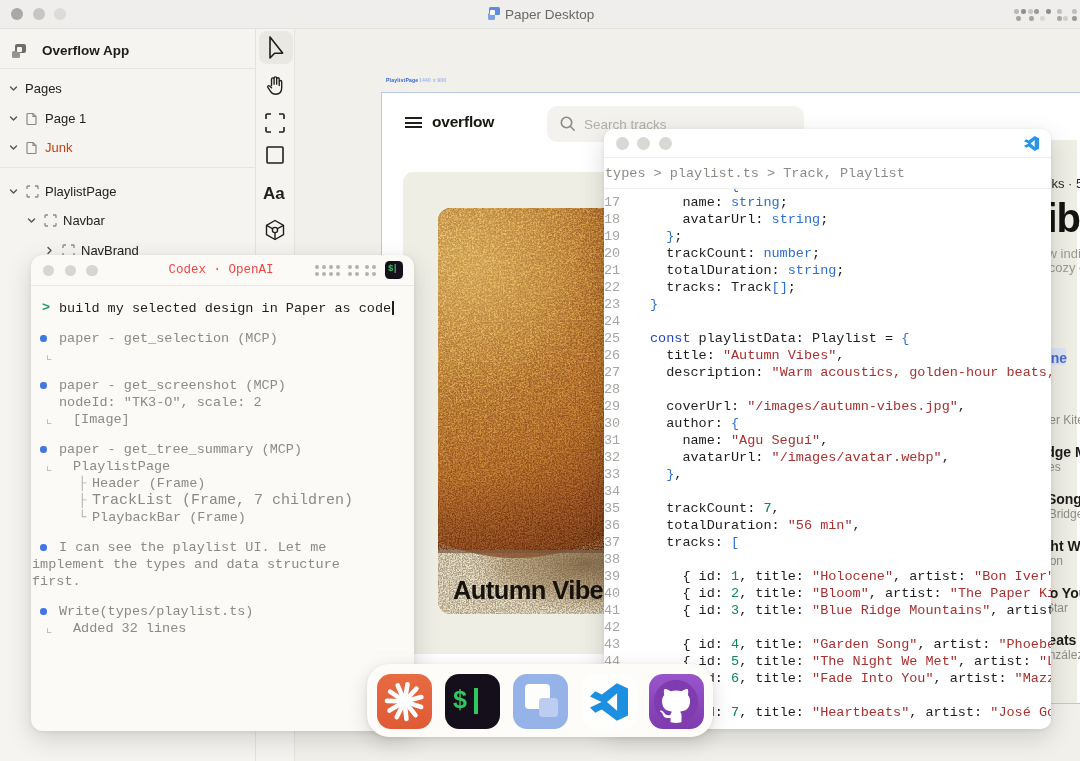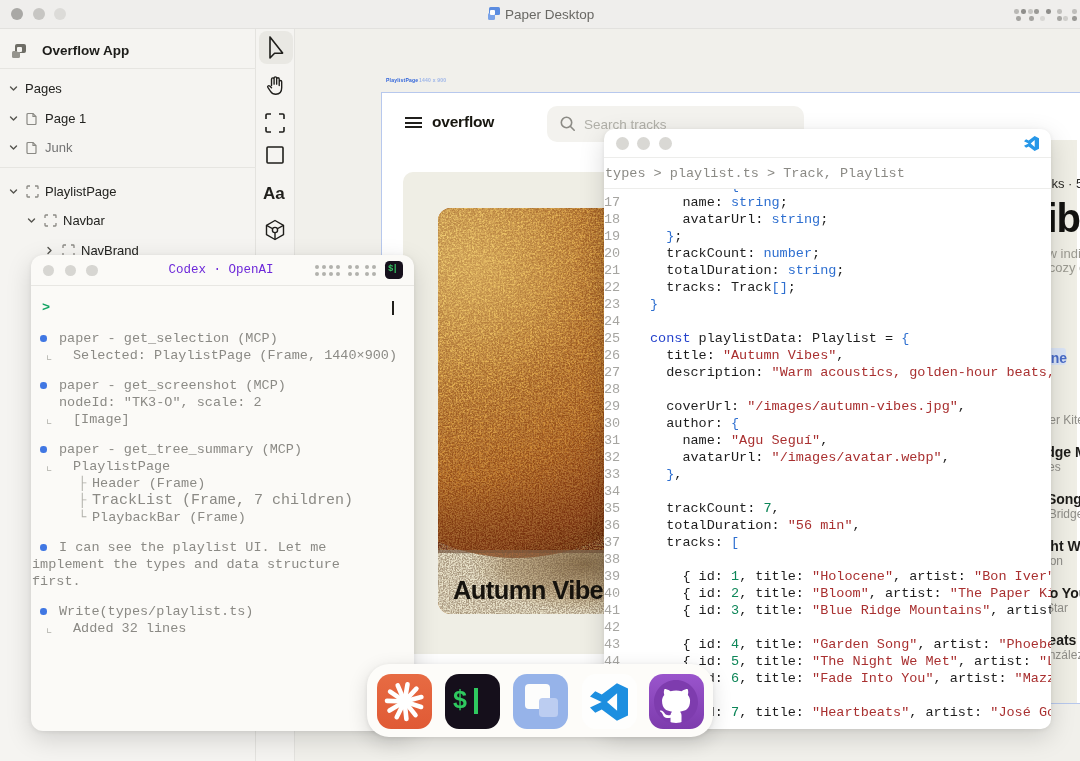--- a/index.html
+++ b/index.html
@@ -53,21 +53,21 @@
     <path d="M7 1.5 v3 h3" fill="none" stroke="#8a8984" stroke-width="1.2"></path>
   </svg>
 <div class="abs" style="left:45px;top:111px;font-size:13px;color:#232320">Page 1</div>
 <svg width="9" height="9" viewBox="0 0 9 9" style="position:absolute;left:9px;top:143px">
     <path d="M1.5 3 L4.5 6 L7.5 3" stroke="#55544f" stroke-width="1.4" fill="none" stroke-linecap="round" stroke-linejoin="round"></path>
   </svg>
 <svg width="12" height="13" viewBox="0 0 12 13" style="position:absolute;left:26px;top:141px">
     <path d="M2 1.5 h5 l3 3 v7 a1 1 0 0 1 -1 1 h-7 a1 1 0 0 1 -1 -1 v-9 a1 1 0 0 1 1 -1 z" fill="none" stroke="#8a8984" stroke-width="1.2"></path>
     <path d="M7 1.5 v3 h3" fill="none" stroke="#8a8984" stroke-width="1.2"></path>
   </svg>
-<div class="abs" style="left:45px;top:140px;font-size:13px;color:#737373">Junk</div>
+<div class="abs" style="left:45px;top:140px;font-size:13px;color:#c2410c">Junk</div>
 <svg width="9" height="9" viewBox="0 0 9 9" style="position:absolute;left:9px;top:187px">
     <path d="M1.5 3 L4.5 6 L7.5 3" stroke="#55544f" stroke-width="1.4" fill="none" stroke-linecap="round" stroke-linejoin="round"></path>
   </svg>
 <svg width="13" height="13" viewBox="0 0 13 13" style="position:absolute;left:26px;top:185px">
     <g stroke="#8a8984" stroke-width="1.3" fill="none">
       <path d="M1 4 V1.7 a.7 .7 0 0 1 .7 -.7 H4"></path>
       <path d="M9 1 h2.3 a.7 .7 0 0 1 .7 .7 V4"></path>
       <path d="M12 9 v2.3 a.7 .7 0 0 1 -.7 .7 H9"></path>
       <path d="M4 12 H1.7 a.7 .7 0 0 1 -.7 -.7 V9"></path>
     </g>
@@ -212,45 +212,45 @@
 <div class="abs" style="left:626px;top:508px;font-size:12px;color:#8f8e88;white-space:nowrap">Mazzy Star</div>
 <div class="abs" style="left:622px;top:539px;font-size:14px;font-weight:600;color:#1d1c19;white-space:nowrap">Heartbeats</div>
 <div class="abs" style="left:622px;top:555px;font-size:12px;color:#8f8e88;white-space:nowrap">José González</div>
 </div>
 </div>
 <div class="abs" style="left:31px;top:255px;width:383px;height:476px;background:#fbfaf7;border-radius:12px;box-shadow:0 8px 26px rgba(0,0,0,.15),0 1px 5px rgba(0,0,0,.07);z-index:5;overflow:hidden">
 <div class="abs" style="left:0;top:0;width:383px;height:31px;border-bottom:1px solid #e8e7e3"></div>
 <div class="abs" style="left:11.8px;top:9.7px;width:11.6px;height:11.6px;border-radius:50%;background:#d7d6d2"></div>
 <div class="abs" style="left:33.6px;top:9.7px;width:11.6px;height:11.6px;border-radius:50%;background:#d7d6d2"></div>
 <div class="abs" style="left:55.2px;top:9.7px;width:11.6px;height:11.6px;border-radius:50%;background:#d7d6d2"></div>
-<div class="abs mono" style="left:0;top:0;width:380px;height:31px;line-height:31px;text-align:center;font-size:12.5px;color:#6d28d9">Codex · OpenAI</div>
+<div class="abs mono" style="left:0;top:0;width:380px;height:31px;line-height:31px;text-align:center;font-size:12.5px;color:#ef4444">Codex · OpenAI</div>
 <div class="abs" style="left:284px;top:10px;width:4px;height:4px;border-radius:50%;background:#b2b1ad"></div>
 <div class="abs" style="left:291px;top:10px;width:4px;height:4px;border-radius:50%;background:#b2b1ad"></div>
 <div class="abs" style="left:298px;top:10px;width:4px;height:4px;border-radius:50%;background:#b2b1ad"></div>
 <div class="abs" style="left:305px;top:10px;width:4px;height:4px;border-radius:50%;background:#b2b1ad"></div>
 <div class="abs" style="left:284px;top:17px;width:4px;height:4px;border-radius:50%;background:#b2b1ad"></div>
 <div class="abs" style="left:291px;top:17px;width:4px;height:4px;border-radius:50%;background:#b2b1ad"></div>
 <div class="abs" style="left:298px;top:17px;width:4px;height:4px;border-radius:50%;background:#b2b1ad"></div>
 <div class="abs" style="left:305px;top:17px;width:4px;height:4px;border-radius:50%;background:#b2b1ad"></div>
 <div class="abs" style="left:317px;top:10px;width:4px;height:4px;border-radius:50%;background:#b2b1ad"></div>
 <div class="abs" style="left:324px;top:10px;width:4px;height:4px;border-radius:50%;background:#b2b1ad"></div>
 <div class="abs" style="left:317px;top:17px;width:4px;height:4px;border-radius:50%;background:#b2b1ad"></div>
 <div class="abs" style="left:324px;top:17px;width:4px;height:4px;border-radius:50%;background:#b2b1ad"></div>
 <div class="abs" style="left:334px;top:10px;width:4px;height:4px;border-radius:50%;background:#b2b1ad"></div>
 <div class="abs" style="left:341px;top:10px;width:4px;height:4px;border-radius:50%;background:#b2b1ad"></div>
 <div class="abs" style="left:334px;top:17px;width:4px;height:4px;border-radius:50%;background:#b2b1ad"></div>
 <div class="abs" style="left:341px;top:17px;width:4px;height:4px;border-radius:50%;background:#b2b1ad"></div>
 <div class="abs" style="left:354px;top:6px;width:18px;height:18px;border-radius:4.5px;background:#16101c"></div>
 <div class="abs mono" style="left:357px;top:9px;font-size:9px;font-weight:700;color:#35c162;letter-spacing:-1px">$|</div>
 <div class="abs mono" style="left:11px;top:44.5px;font-size:13.5px;color:#13a463;font-weight:700">&gt;</div>
+<div class="abs mono" style="left:28px;top:44.5px;font-size:13.5px;line-height:17px;color:#201f1b;font-weight:400;white-space:pre">build my selected design in Paper as code</div>
 <div class="abs" style="left:361px;top:46px;width:1.5px;height:14px;background:#201f1b"></div>
 <div class="abs" style="left:9px;top:80px;width:6.5px;height:6.5px;border-radius:50%;background:#4077e3"></div>
 <div class="abs mono" style="left:28px;top:74.5px;font-size:13.5px;line-height:17px;color:#8b8a85;font-weight:400;white-space:pre">paper - get_selection (MCP)</div>
 <div class="abs mono" style="left:14px;top:92.0px;font-size:13.5px;line-height:17px;color:#b0afa9;font-weight:400;white-space:pre">⌞</div>
-<div class="abs mono" style="left:42px;top:92.0px;font-size:13.5px;line-height:17px;color:#8b8a85;font-weight:400;white-space:pre">Selected: PlaylistPage (Frame, 1440×900)</div>
 <div class="abs" style="left:9px;top:127px;width:6.5px;height:6.5px;border-radius:50%;background:#4077e3"></div>
 <div class="abs mono" style="left:28px;top:121.5px;font-size:13.5px;line-height:17px;color:#8b8a85;font-weight:400;white-space:pre">paper - get_screenshot (MCP)</div>
 <div class="abs mono" style="left:28px;top:138.5px;font-size:13.5px;line-height:17px;color:#8b8a85;font-weight:400;white-space:pre">nodeId: "TK3-O", scale: 2</div>
 <div class="abs mono" style="left:14px;top:155.5px;font-size:13.5px;line-height:17px;color:#b0afa9;font-weight:400;white-space:pre">⌞</div>
 <div class="abs mono" style="left:42px;top:155.5px;font-size:13.5px;line-height:17px;color:#8b8a85;font-weight:400;white-space:pre">[Image]</div>
 <div class="abs" style="left:9px;top:191px;width:6.5px;height:6.5px;border-radius:50%;background:#4077e3"></div>
 <div class="abs mono" style="left:28px;top:185.5px;font-size:13.5px;line-height:17px;color:#8b8a85;font-weight:400;white-space:pre">paper - get_tree_summary (MCP)</div>
 <div class="abs mono" style="left:14px;top:202.5px;font-size:13.5px;line-height:17px;color:#b0afa9;font-weight:400;white-space:pre">⌞</div>
 <div class="abs mono" style="left:42px;top:202.5px;font-size:13.5px;line-height:17px;color:#8b8a85;font-weight:400;white-space:pre">PlaylistPage</div>
 <div class="abs mono" style="left:47px;top:219.5px;font-size:13.5px;line-height:17px;color:#b0afa9;font-weight:400;white-space:pre">├</div>

